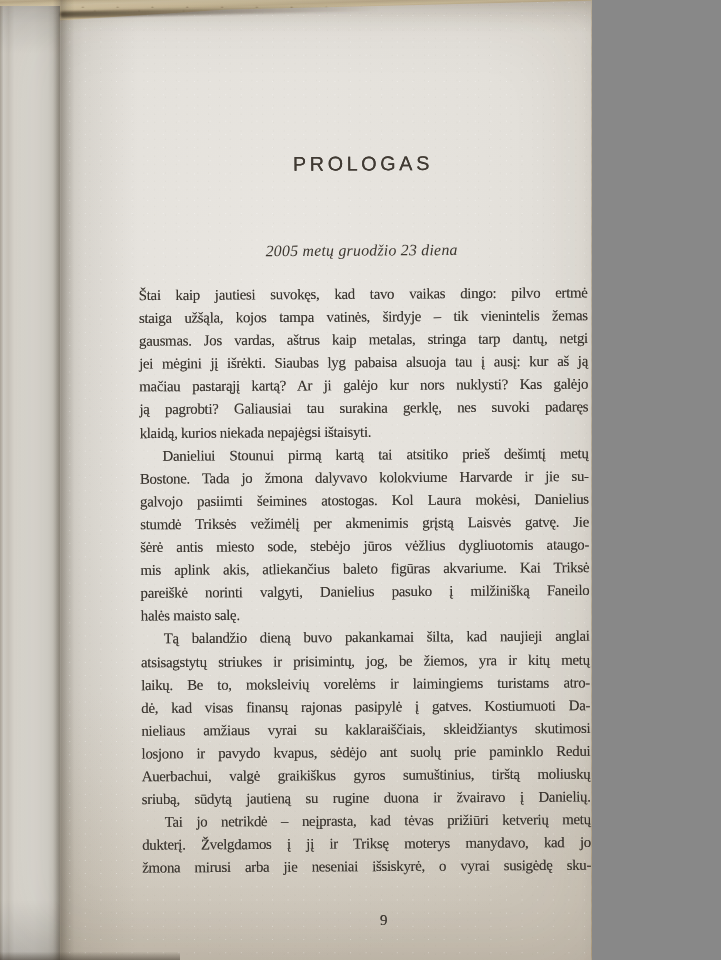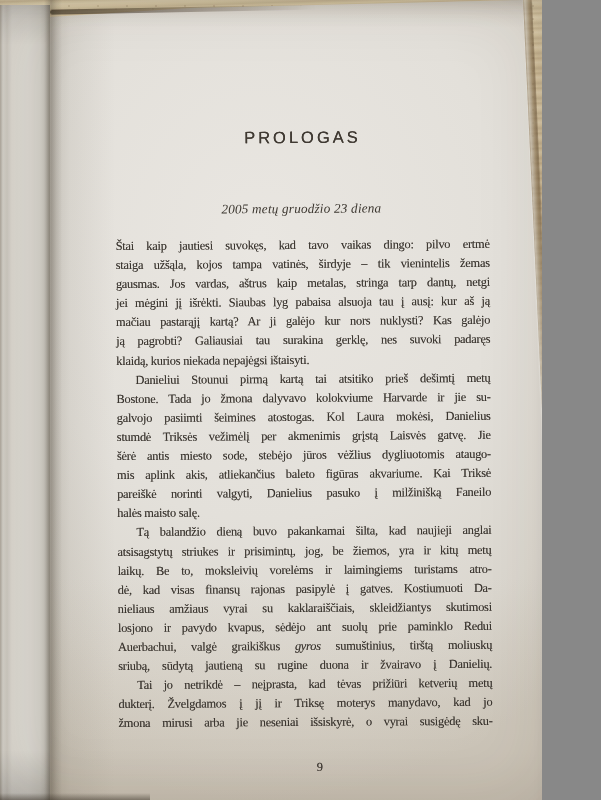--- a/index.html
+++ b/index.html
@@ -1,17 +1,17 @@
 <!DOCTYPE html>
 <html><head>
 <meta charset="utf-8">
 <style>
   html,body{margin:0;padding:0;background:#888;}
   .photo{
-    position:relative;width:542px;height:800px;overflow:hidden;
+    position:relative;width:493px;height:800px;overflow:hidden;
     background-color:#cdbb98;
     background-image:
       radial-gradient(2.2px 1.2px at 11px 6px, rgba(82,62,38,.40), transparent 70%),
       radial-gradient(1.8px 1.0px at 5px 9px,  rgba(96,74,46,.30), transparent 70%),
       repeating-linear-gradient(178deg,
         rgba(126,100,64,0) 0px, rgba(126,100,64,.16) 2px, rgba(126,100,64,0) 4px,
         rgba(255,250,235,.14) 6px, rgba(126,100,64,0) 9px,
         rgba(96,74,46,.13) 12px, rgba(126,100,64,0) 15px),
       linear-gradient(179deg,
         #d9cbaa 0px, #cdbb98 70px, #d3c2a0 120px, #c8b490 210px,
@@ -94,21 +94,21 @@
     font-style:italic;font-size:13.2px;letter-spacing:.2px;color:#3b362f;
   }
   .body{
     position:absolute;left:117px;top:236px;width:374px;
     font-size:12.4px;line-height:19.1px;letter-spacing:-.25px;
     color:#3a352f;text-shadow:0 0 .35px rgba(58,53,47,.55);
   }
   .line{height:19.1px;text-align:justify;text-align-last:justify;text-justify:inter-word;white-space:nowrap;}
   .line.end{text-align-last:left;}
   .line.indent{text-indent:19px;}
-  .it{font-style:italic;}
+  .it{}
   .page-number{
     position:absolute;left:116px;top:760px;width:374px;text-align:center;text-indent:30px;
     font-size:12.5px;color:#3a352f;text-shadow:0 0 .35px rgba(58,53,47,.55);
   }
 </style>
 </head>
 <body>
 
 <div class="photo">
   <div class="wood-lower"></div>

